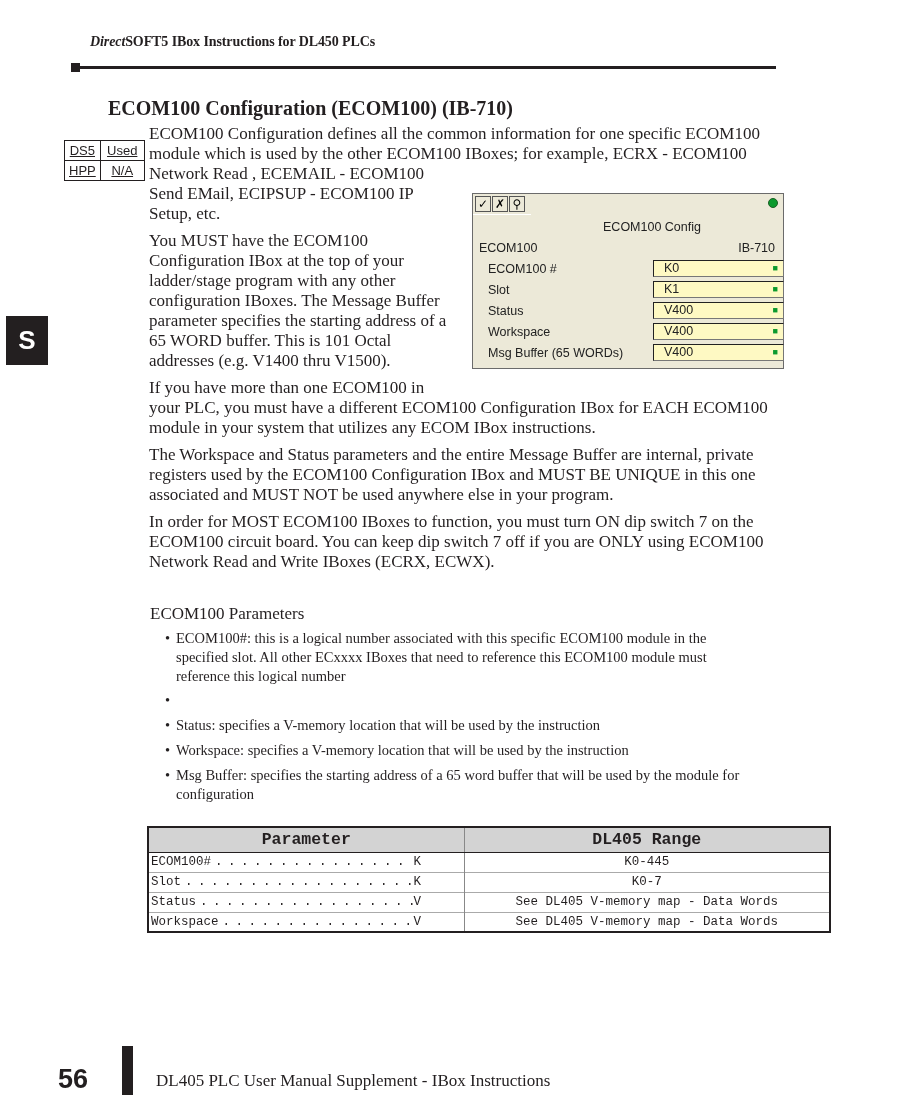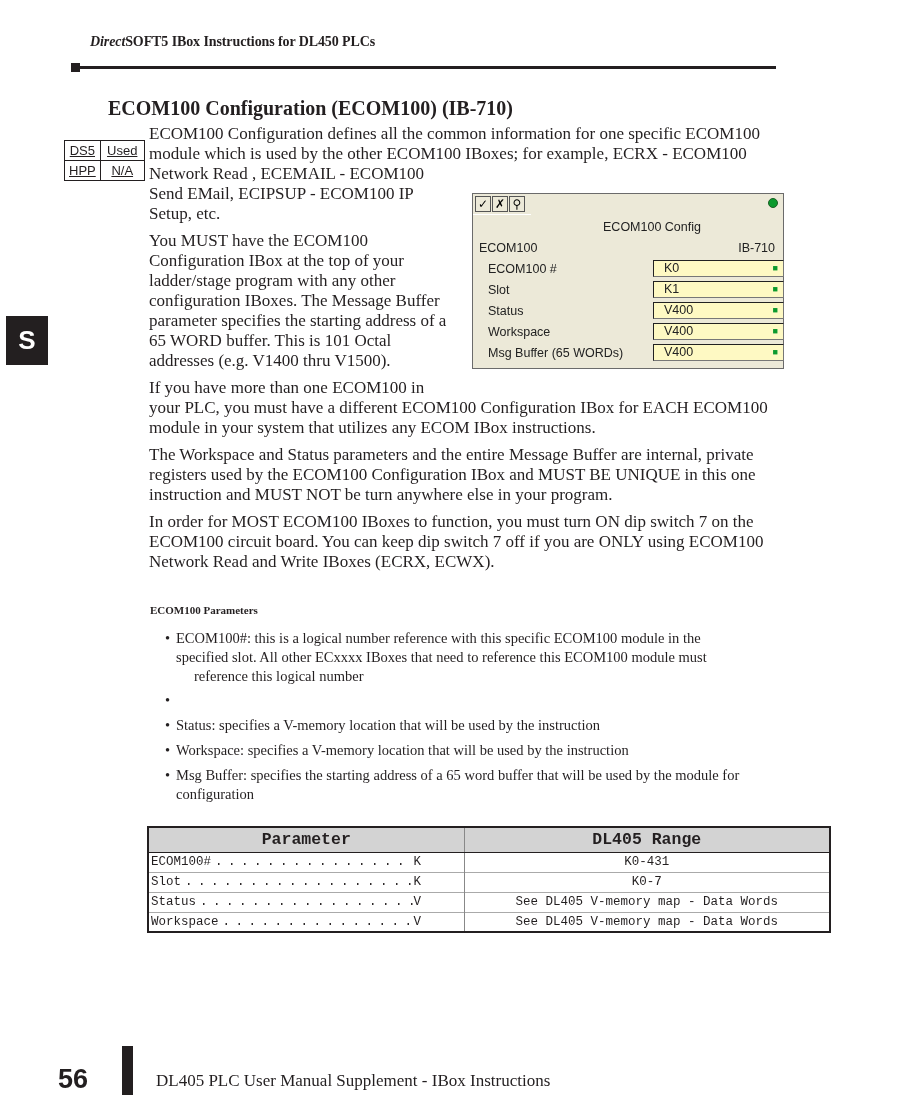--- a/index.html
+++ b/index.html
@@ -39,21 +39,21 @@
     .ibox .tb-underline { position: absolute; left: 0; top: 20px; width: 58px; height: 1px; background: #fff; }
     .ibox .led { position: absolute; right: 5px; top: 4px; width: 10px; height: 10px; border-radius: 50%; background: #0c9a2e; border: 1px solid #1d5f26; }
     .ibox .title { position: absolute; left: 0; right: 0; top: 26px; text-align: center; margin-left: 48px; }
     .ibox .name { position: absolute; left: 6px; top: 47px; }
     .ibox .ibnum { position: absolute; right: 8px; top: 47px; }
     .ibox .row-label { position: absolute; left: 15px; }
     .ibox .field { position: absolute; left: 173px; width: 131px; height: 17px; background: #fef9c3; border: 1px solid #222; border-right-color: #777; border-bottom-color: #777; padding-left: 10px; font-size: 12.5px; line-height: 15px; margin-left: 7px; }
     .ibox .field .dot { position: absolute; right: 5px; top: 3px; color: #0c9a2e; font-size: 9px; line-height: 9px; font-weight: bold; }
 
     
-    .subhead { left: 150px; top: 604px; font-size: 11px; font-weight: bold; white-space: nowrap; }
+    .subhead { left: 150px; top: 604px; font-size: 17px; font-weight: normal; white-space: nowrap; }
 
     
     .bul { position: absolute; font-size: 14.5px; line-height: 18px; white-space: nowrap; }
     .bul .b { position: absolute; left: -11px; top: 0; }
 
     
     .ptable { left: 147px; top: 826px; width: 684px; border-collapse: collapse; border: 2px solid #231f20;
       font-family: Liberation Mono, monospace; font-size: 12.5px; }
     .ptable th { background: #d3d3d3; font-size: 16.5px; font-weight: bold; height: 25px; border-bottom: 1px solid #231f20; font-stretch: condensed; }
     .ptable th.col1 { width: 316px; border-right: 1px solid #888; }
@@ -115,21 +115,21 @@
 
 <div>
   <div class="p" style="left:149px;top:378px">If you have more than one ECOM100 in</div>
   <div class="p" style="left:149px;top:398px">your PLC, you must have a different ECOM100 Configuration IBox for EACH ECOM100</div>
   <div class="p" style="left:149px;top:418px">module in your system that utilizes any ECOM IBox instructions.</div>
 </div>
 
 <div>
   <div class="p" style="left:149px;top:445px">The Workspace and Status parameters and the entire Message Buffer are internal, private</div>
   <div class="p" style="left:149px;top:465px">registers used by the ECOM100 Configuration IBox and MUST BE UNIQUE in this one</div>
-  <div class="p" style="left:149px;top:485px">instruction and MUST NOT be turn anywhere else in your program.</div>
+  <div class="p" style="left:149px;top:485px">associated and MUST NOT be used anywhere else in your program.</div>
 </div>
 
 <div>
   <div class="p" style="left:149px;top:512px">In order for MOST ECOM100 IBoxes to function, you must turn ON dip switch 7 on the</div>
   <div class="p" style="left:149px;top:532px">ECOM100 circuit board. You can keep dip switch 7 off if you are ONLY using ECOM100</div>
   <div class="p" style="left:149px;top:552px">Network Read and Write IBoxes (ECRX, ECWX).</div>
 </div>
 
 <div class="abs ibox">
   <div class="tb">
@@ -155,23 +155,23 @@
   <div class="row-label" style="top:131px">Workspace</div>
   <div class="field" style="top:129px"><span>V400</span><span class="dot">■</span></div>
 
   <div class="row-label" style="top:152px">Msg Buffer (65 WORDs)</div>
   <div class="field" style="top:150px"><span>V400</span><span class="dot">■</span></div>
 </div>
 
 <div class="abs subhead">ECOM100 Parameters</div>
 
 <div>
-  <div class="bul" style="left:176px;top:629px"><span class="b">•</span><span>ECOM100#: this is a logical number reference with this specific ECOM100 module in the</span></div>
+  <div class="bul" style="left:176px;top:629px"><span class="b">•</span><span>ECOM100#: this is a logical number associated with this specific ECOM100 module in the</span></div>
   <div class="bul" style="left:176px;top:648px">specified slot. All other ECxxxx IBoxes that need to reference this ECOM100 module must</div>
-  <div class="bul" style="left:194px;top:667px">reference this logical number</div>
+  <div class="bul" style="left:176px;top:667px">reference this logical number</div>
 
   <div class="bul" style="left:176px;top:691px"><span class="b">•</span></div>
 
   <div class="bul" style="left:176px;top:716px"><span class="b">•</span><span>Status: specifies a V-memory location that will be used by the instruction</span></div>
 
   <div class="bul" style="left:176px;top:741px"><span class="b">•</span><span>Workspace: specifies a V-memory location that will be used by the instruction</span></div>
 
   <div class="bul" style="left:176px;top:766px"><span class="b">•</span><span>Msg Buffer: specifies the starting address of a 65 word buffer that will be used by the module for</span></div>
   <div class="bul" style="left:176px;top:785px">configuration</div>
 </div>
@@ -185,21 +185,21 @@
   </thead>
   <tbody>
     <tr>
       <td class="param">
           <div class="pwrap">
             <span class="pname">ECOM100#</span>
             <span class="dots"></span>
             <span class="ptype">K</span>
           </div>
         </td>
-      <td class="range">K0-431</td>
+      <td class="range">K0-445</td>
     </tr>
     <tr>
       <td class="param">
           <div class="pwrap">
             <span class="pname">Slot</span>
             <span class="dots"></span>
             <span class="ptype">K</span>
           </div>
         </td>
       <td class="range">K0-7</td>

